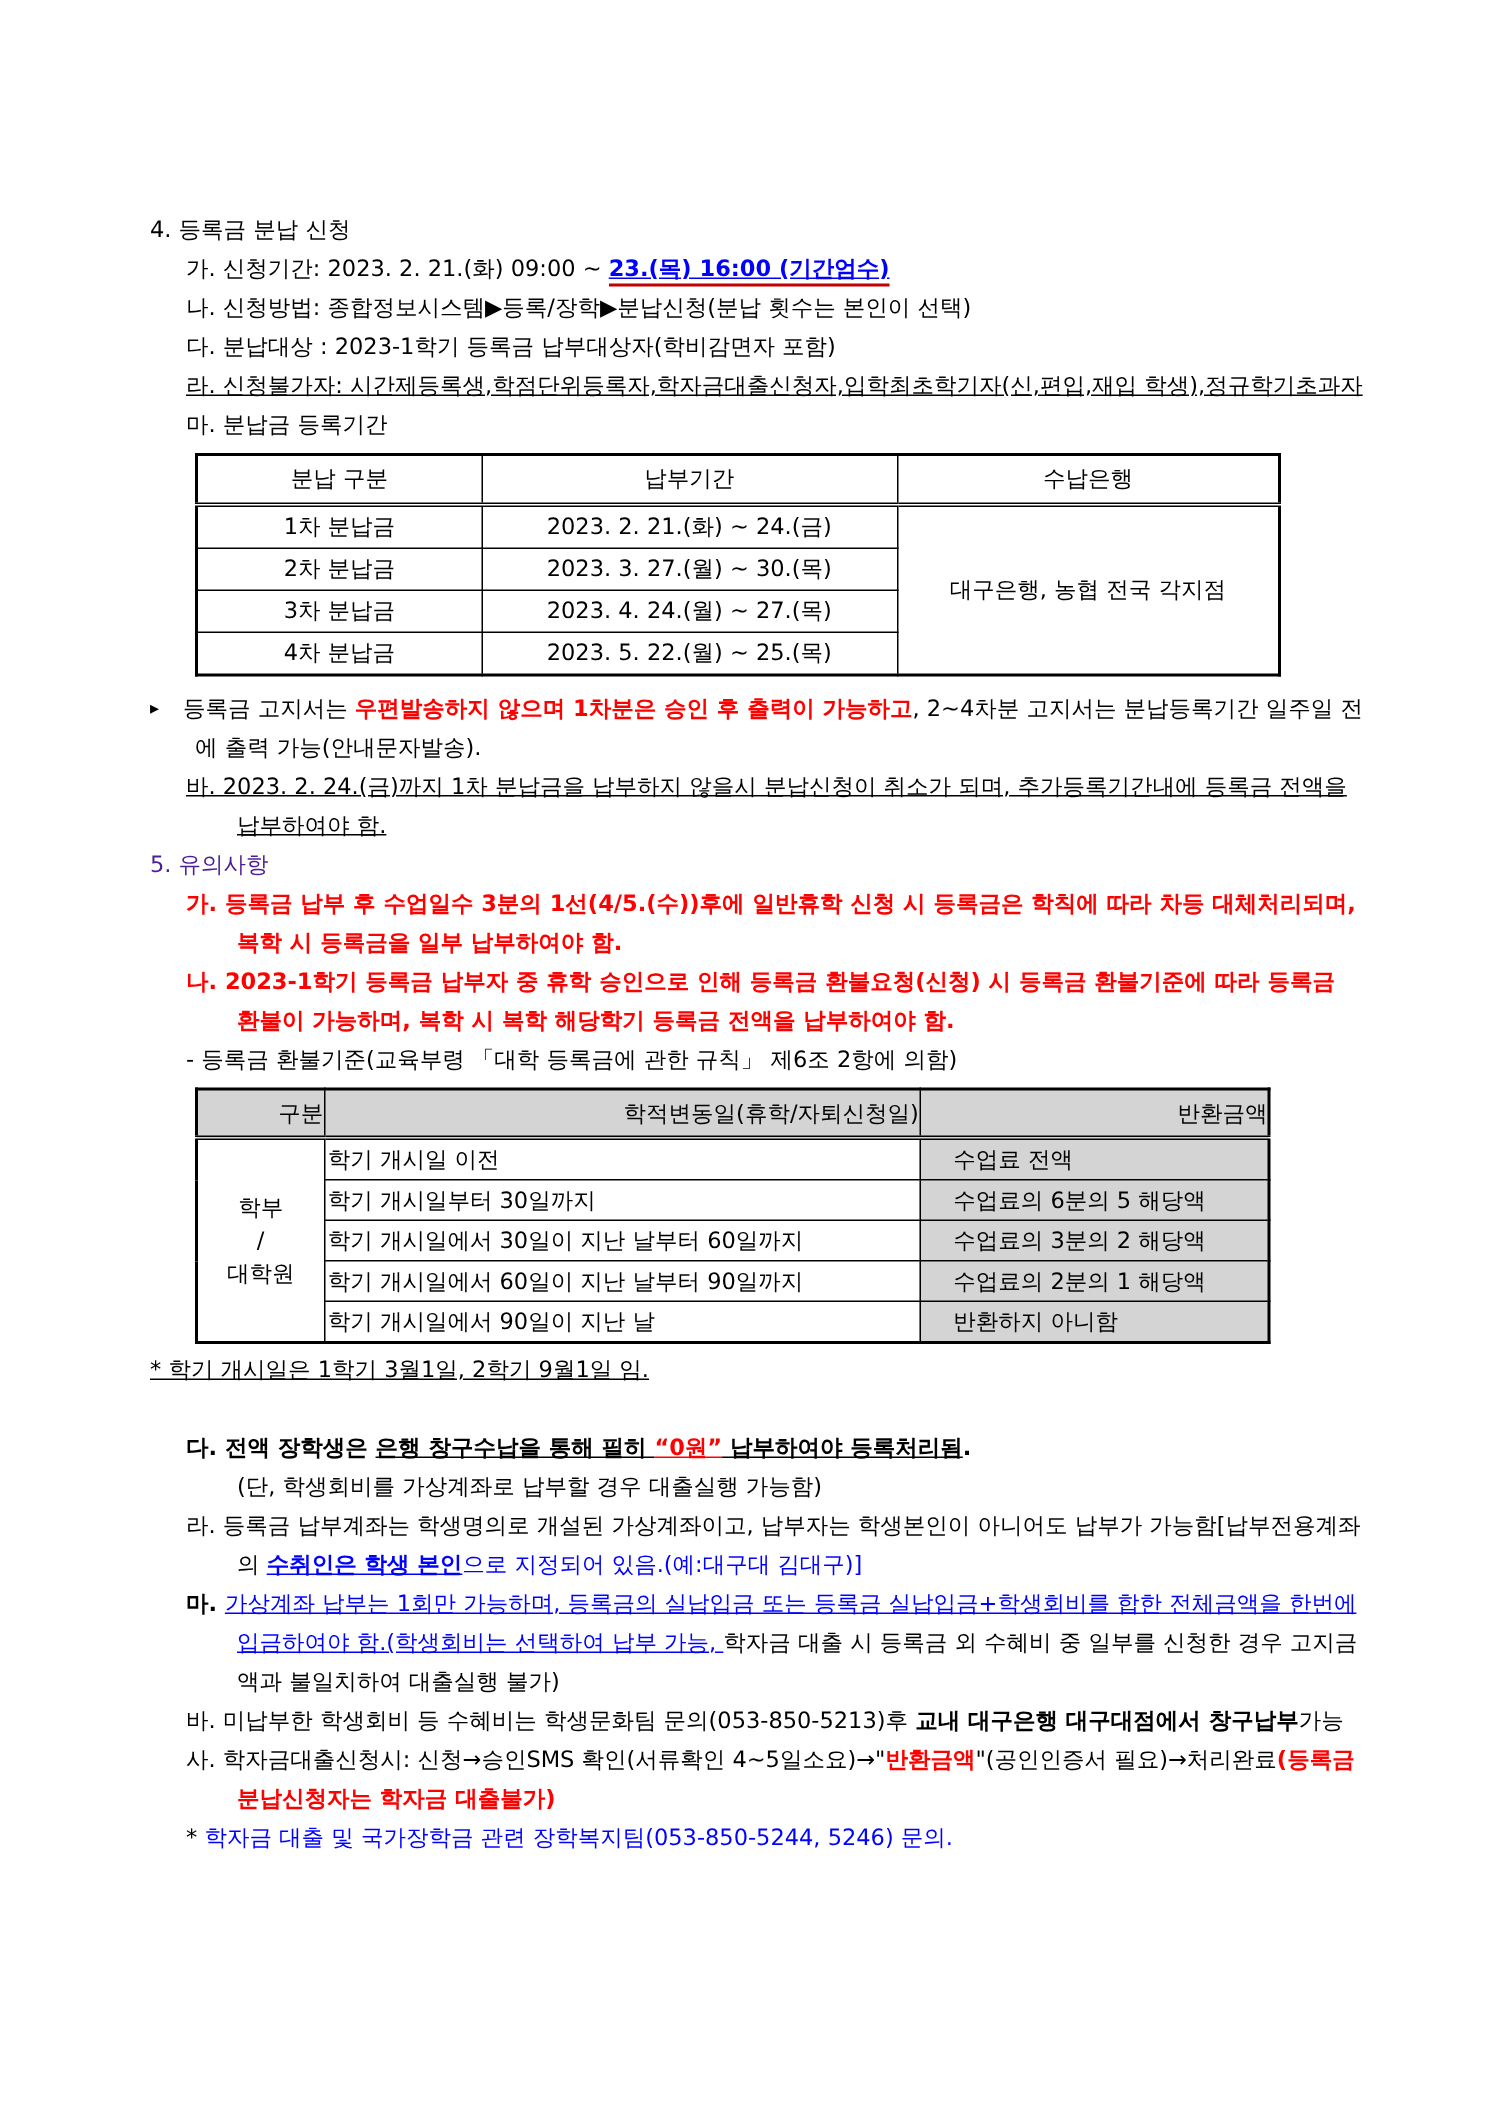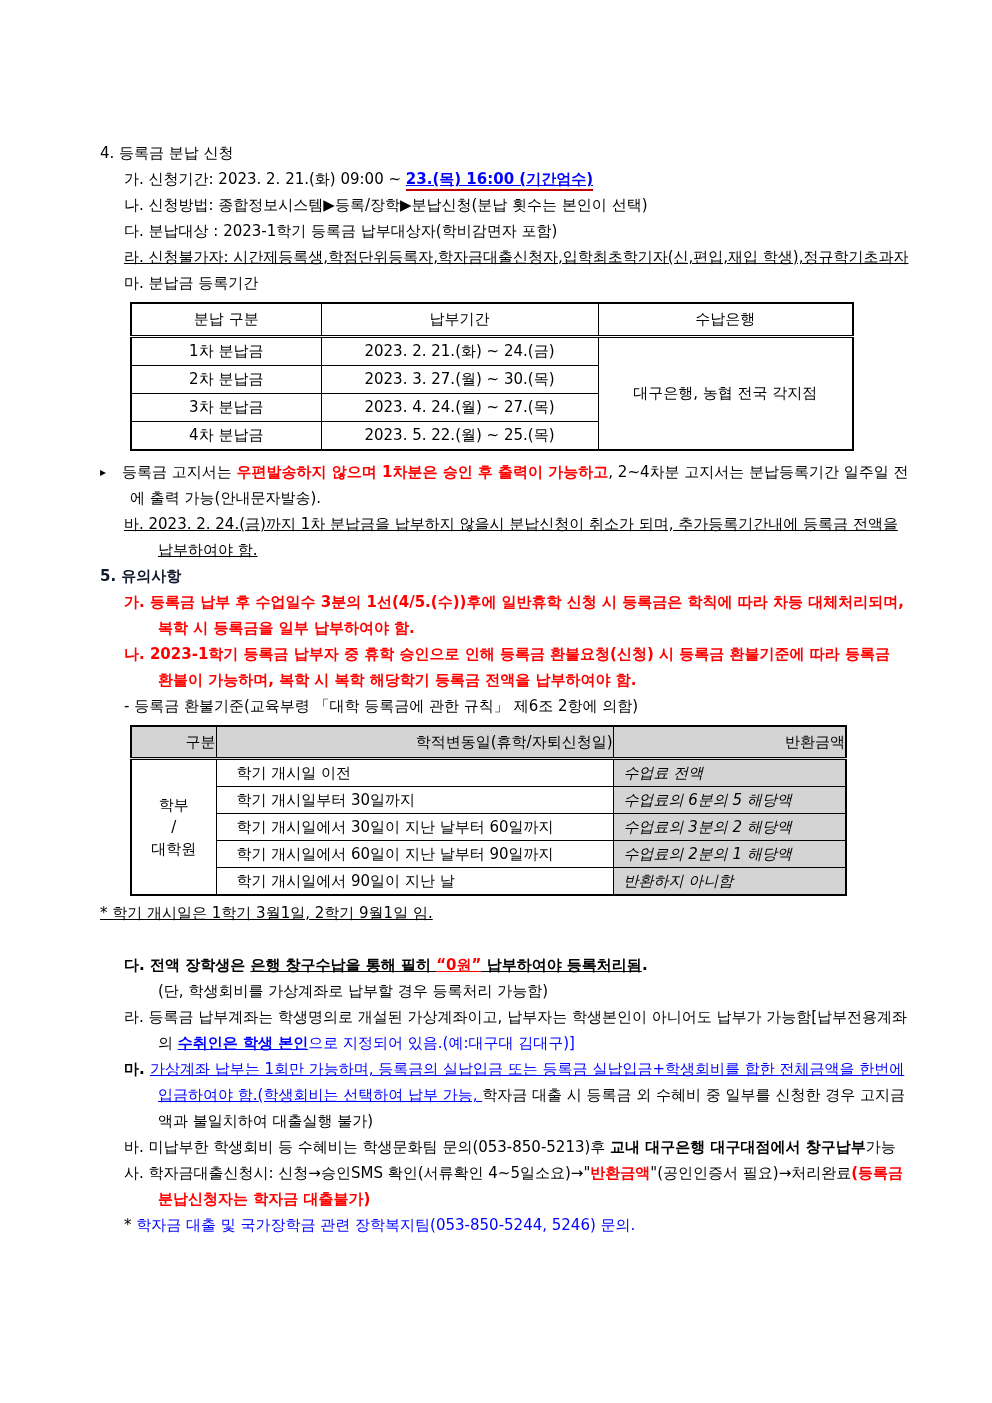--- a/index.html
+++ b/index.html
@@ -8,21 +8,21 @@
     font-family:"DejaVu Sans","Liberation Sans",sans-serif;
     font-size:15px; color:#000; overflow:hidden;
   }
   .content { position:absolute; left:100px; top:140px; width:810px; }
 
   p.line { margin:0; line-height:26px; }
   .item { padding-left:34px; text-indent:-34px; }
   .cont { padding-left:34px; text-indent:0; }
   .title4 { margin-left:16px; margin-bottom:2px; }
   .sec-gap { margin-top:24px; }
-  .title5 { margin-left:16px; color:#0f172a; font-weight:bold; margin-bottom:2px; }
+  .title5 { margin-left:16px; color:#4c1d95; font-weight:normal; margin-bottom:2px; }
   .items { margin-left:24px; }
   .dash-line { margin-left:30px; }
   .note { margin-left:16px; padding-left:30px; text-indent:-30px; }
   .bullet { display:inline-block; width:22px; text-indent:0; font-size:12px; vertical-align:1px; }
   .star-note { margin-left:28px; }
   .star-note2 { margin-left:42px; }
   .group-c { margin-top:26px; }
 
   
   .s-plain {}
@@ -40,22 +40,22 @@
   table { border-collapse:collapse; table-layout:fixed; }
   .t1 { margin:6px 0 8px 30px; width:722px; border:2px solid #000; }
   .t1 th, .t1 td { border:1px solid #000; text-align:center; font-weight:normal; padding:0; }
   .t1 thead th { height:31px; border-bottom:3px double #000; }
   .t1 tbody td { height:27px; }
   .t2 { margin:6px 0 4px 30px; width:715px; border:2px solid #000; }
   .t2 th, .t2 td { border:1px solid #000; font-weight:normal; padding:0; }
   .t2 thead th { height:30px; border-bottom:3px double #000; text-align:right; background:#d4d4d4; }
   .t2 tbody td { height:26px; }
   .t2 .c-group { text-align:center; white-space:pre-line; line-height:22px; }
-  .t2 .c-date { text-align:left; padding-left:20px; }
-  .t2 .c-refund { text-align:left; padding-left:10px; background:#d4d4d4;font-style:italic; }
+  .t2 .c-date { text-align:left; padding-left:2px; }
+  .t2 .c-refund { text-align:left; padding-left:22px; background:#d4d4d4; }
 </style>
 </head>
 <body>
 
 <div class="page">
   <div class="content">
 
     <p class="line title4">4. 등록금 분납 신청</p>
     <div class="items">
       <p class="line item"><span class="s-plain">가. 신청기간: 2023. 2. 21.(화) 09:00 ~ </span><span class="s-blue-bold-underline-red">23.(목) 16:00 (기간엄수)</span></p>
@@ -148,21 +148,21 @@
           <td class="c-date">학기 개시일에서 90일이 지난 날</td>
           <td class="c-refund">반환하지 아니함</td>
         </tr>
       </tbody>
     </table>
 
     <p class="line star-note"><span class="s-underline">* 학기 개시일은 1학기 3월1일, 2학기 9월1일 임.</span></p>
 
     <div class="items group-c">
       <p class="line item"><span class="s-bold">다. 전액 장학생은 </span><span class="s-bold-underline">은행 창구수납을 통해 필히 </span><span class="s-red-bold-underline">“0원”</span><span class="s-bold-underline"> 납부하여야 등록처리됨</span><span class="s-bold">.</span></p>
-      <p class="line cont"><span class="s-plain">(단, 학생회비를 가상계좌로 납부할 경우 등록처리 가능함)</span></p>
+      <p class="line cont"><span class="s-plain">(단, 학생회비를 가상계좌로 납부할 경우 대출실행 가능함)</span></p>
       <p class="line item"><span class="s-plain">라. 등록금 납부계좌는 학생명의로 개설된 가상계좌이고, 납부자는 학생본인이 아니어도 납부가 가능함[납부전용계좌의 </span><span class="s-blue-bold-underline">수취인은 학생 본인</span><span class="s-blue">으로 지정되어 있음.(예:대구대 김대구)]</span></p>
       <p class="line item"><span class="s-bold">마. </span><span class="s-blue-underline">가상계좌 납부는 1회만 가능하며, 등록금의 실납입금 또는 등록금 실납입금+학생회비를 합한 전체금액을 한번에 입금하여야 함.(학생회비는 선택하여 납부 가능, </span><span class="s-plain">학자금 대출 시 등록금 외 수혜비 중 일부를 신청한 경우 고지금액과 불일치하여 대출실행 불가)</span></p>
       <p class="line item"><span class="s-plain">바. 미납부한 학생회비 등 수혜비는 학생문화팀 문의(053-850-5213)후 </span><span class="s-bold">교내 대구은행 대구대점에서 창구납부</span><span class="s-plain">가능</span></p>
       <p class="line item"><span class="s-plain">사. 학자금대출신청시: 신청→승인SMS 확인(서류확인 4~5일소요)→"</span><span class="s-red-bold">반환금액</span><span class="s-plain">"(공인인증서 필요)→처리완료</span><span class="s-red-bold">(등록금 분납신청자는 학자금 대출불가)</span></p>
       <p class="line star-note2"><span class="s-plain">* </span><span class="s-blue">학자금 대출 및 국가장학금 관련 장학복지팀(053-850-5244, 5246) 문의.</span></p>
     </div>
 
   </div>
 </div>
 

